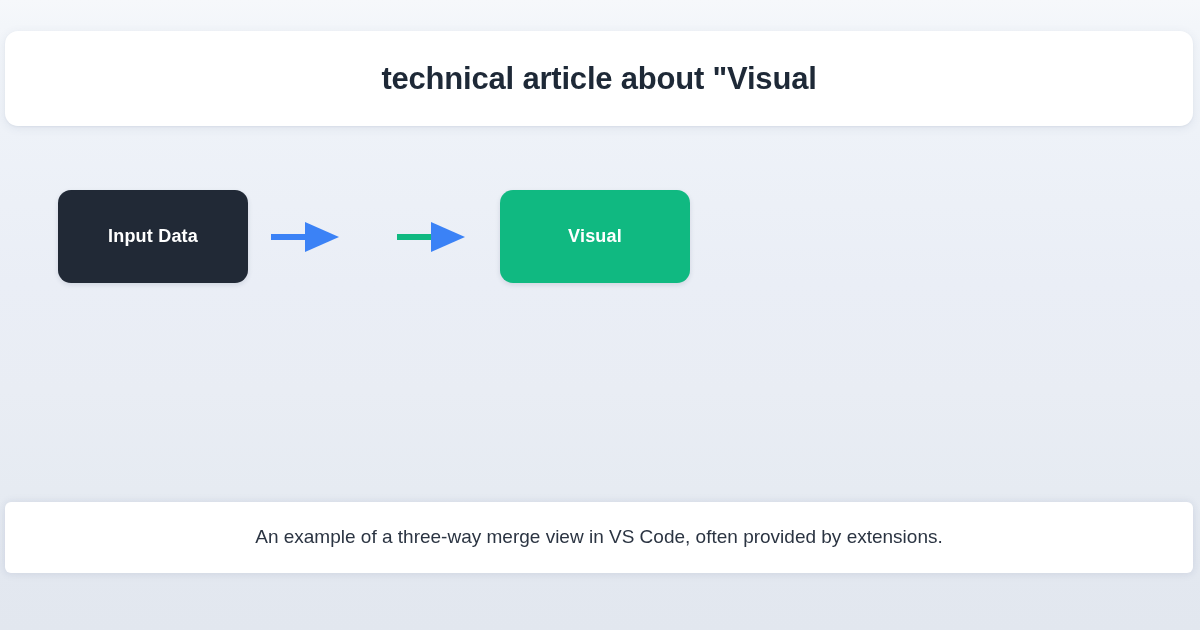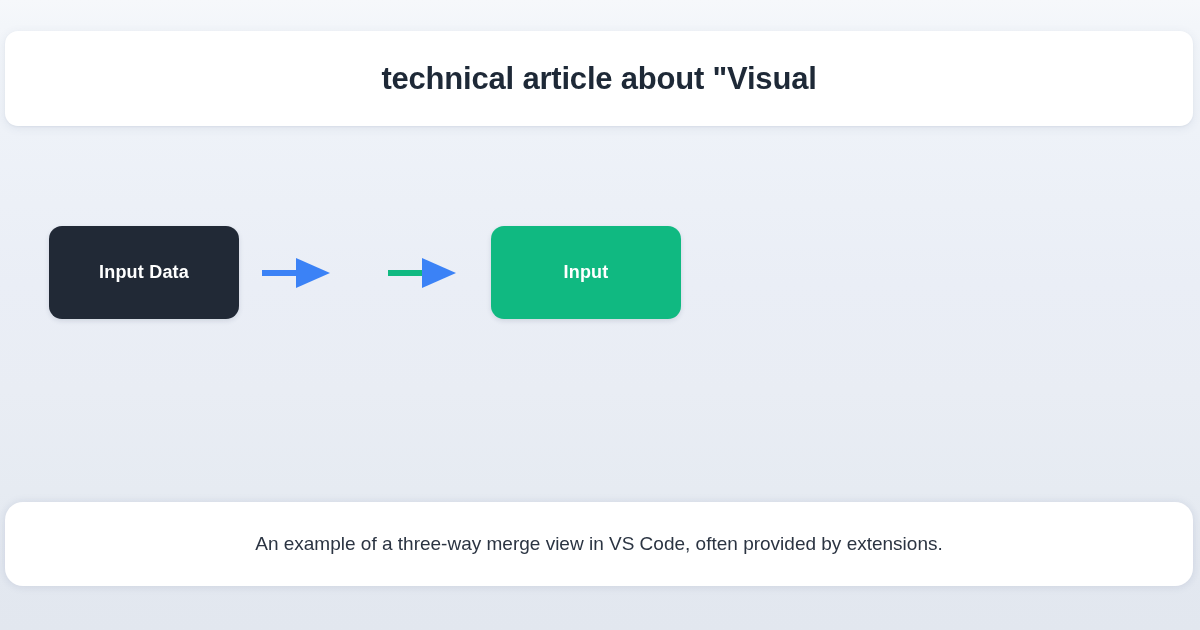--- a/index.html
+++ b/index.html
@@ -58,25 +58,24 @@
     text-align: center;
     line-height: 1.2;
     white-space: nowrap;
     overflow: hidden;
     text-overflow: clip;
   }
 
   
   .diagram-stage {
     position: absolute;
-    left: 0;
+    left: 9px;
     top: 126px;
     width: 1068px;
     height: 376px;
-    margin-top: 36px;
   }
 
   .flow {
     position: absolute;
     left: 49px;
     top: 64px;
     display: flex;
     align-items: center;
   }
 
@@ -114,23 +113,23 @@
     width: 126px;
     height: 44px;
   }
 
   
   .caption-card {
     position: absolute;
     left: 5px;
     top: 502px;
     width: 1188px;
-    height: 84px;
+    height: 71px;
     background: #ffffff;
-    border-radius: 18px;
+    border-radius: 6px;
     box-shadow: 0 -1px 8px rgba(70, 90, 125, 0.07),
                 0 2px 8px rgba(70, 90, 125, 0.07);
     display: flex;
     align-items: center;
     justify-content: center;
     box-sizing: border-box;
     padding: 0 28px;
   }
 
   .caption-text {
@@ -167,21 +166,21 @@
 
 
       <div class="connector">
         <svg viewBox="0 0 126 44" xmlns="http://www.w3.org/2000/svg">
           <rect id="conn-1-line" x="23" y="19" width="40" height="6" rx="0" fill="#10b981"></rect>
           <polygon id="conn-1-head" points="57,7 91,22 57,37" fill="#3b82f6"></polygon>
         </svg>
       </div>
 
       <div class="node" id="node-2" style="background: rgb(16, 185, 129);">
-        <span class="node-label" style="color: rgb(255, 255, 255);">Input</span>
+        <span class="node-label" style="color: rgb(255, 255, 255);">Visual</span>
       </div>
 
     </div>
   </div>
 
   <div class="caption-card">
     <div class="caption-text">An example of a three-way merge view in VS Code, often provided by extensions.</div>
   </div>
 
 </div>

